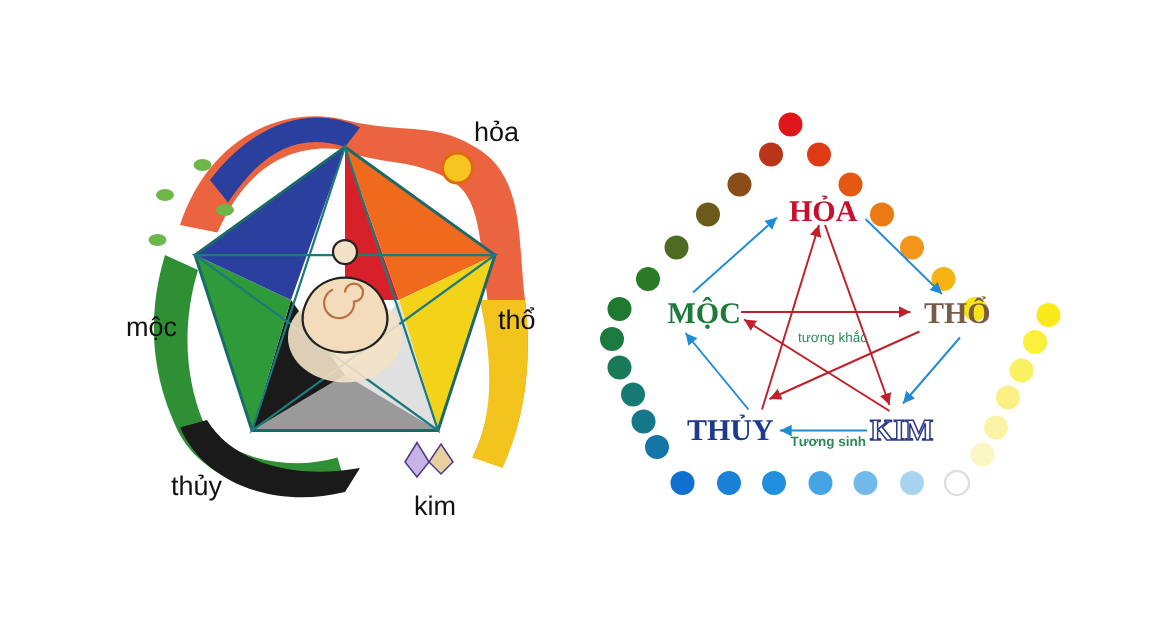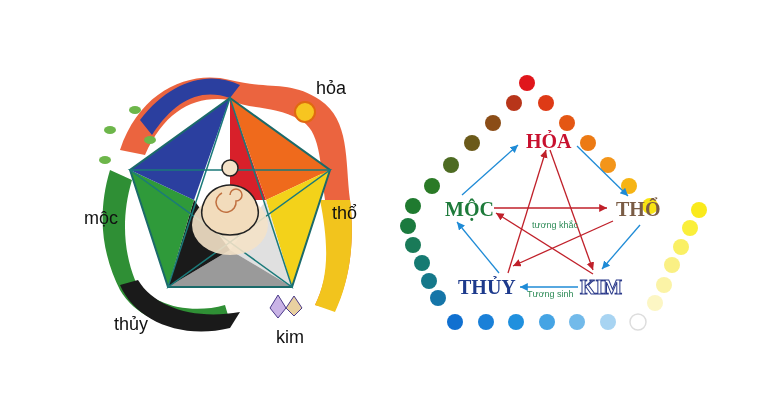--- a/index.html
+++ b/index.html
@@ -126,14 +126,14 @@
       <line x1="170" y1="90" x2="213" y2="210" marker-end="url(#ar)"></line>
       <line x1="213" y1="214" x2="116" y2="153" marker-end="url(#ar)"></line>
     </g>
   </svg>
   <div class="lbl-el" style="left:146px; top:70px; color:#c8102e;">HỎA</div>
   <div class="lbl-el" style="left:236px; top:138px; color:#7a5c45;">THỔ</div>
   <div class="lbl-el" style="left:200px; top:216px; color:#ffffff; -webkit-text-stroke:1px #2b3a8a;">KIM</div>
   <div class="lbl-el" style="left:78px; top:216px; color:#1d3a8c;">THỦY</div>
   <div class="lbl-el" style="left:65px; top:138px; color:#1d7a3a;">MỘC</div>
   <div class="lbl-small" style="left:152px; top:160px;">tương khắc</div>
-  <div class="lbl-small" style="left:147px; top:229px;">Tương sinh</div>
+  <div class="lbl-small" style="left:147px; top:229px;font-weight:bold;">Tương sinh</div>
 </div>
 
 </body></html>

